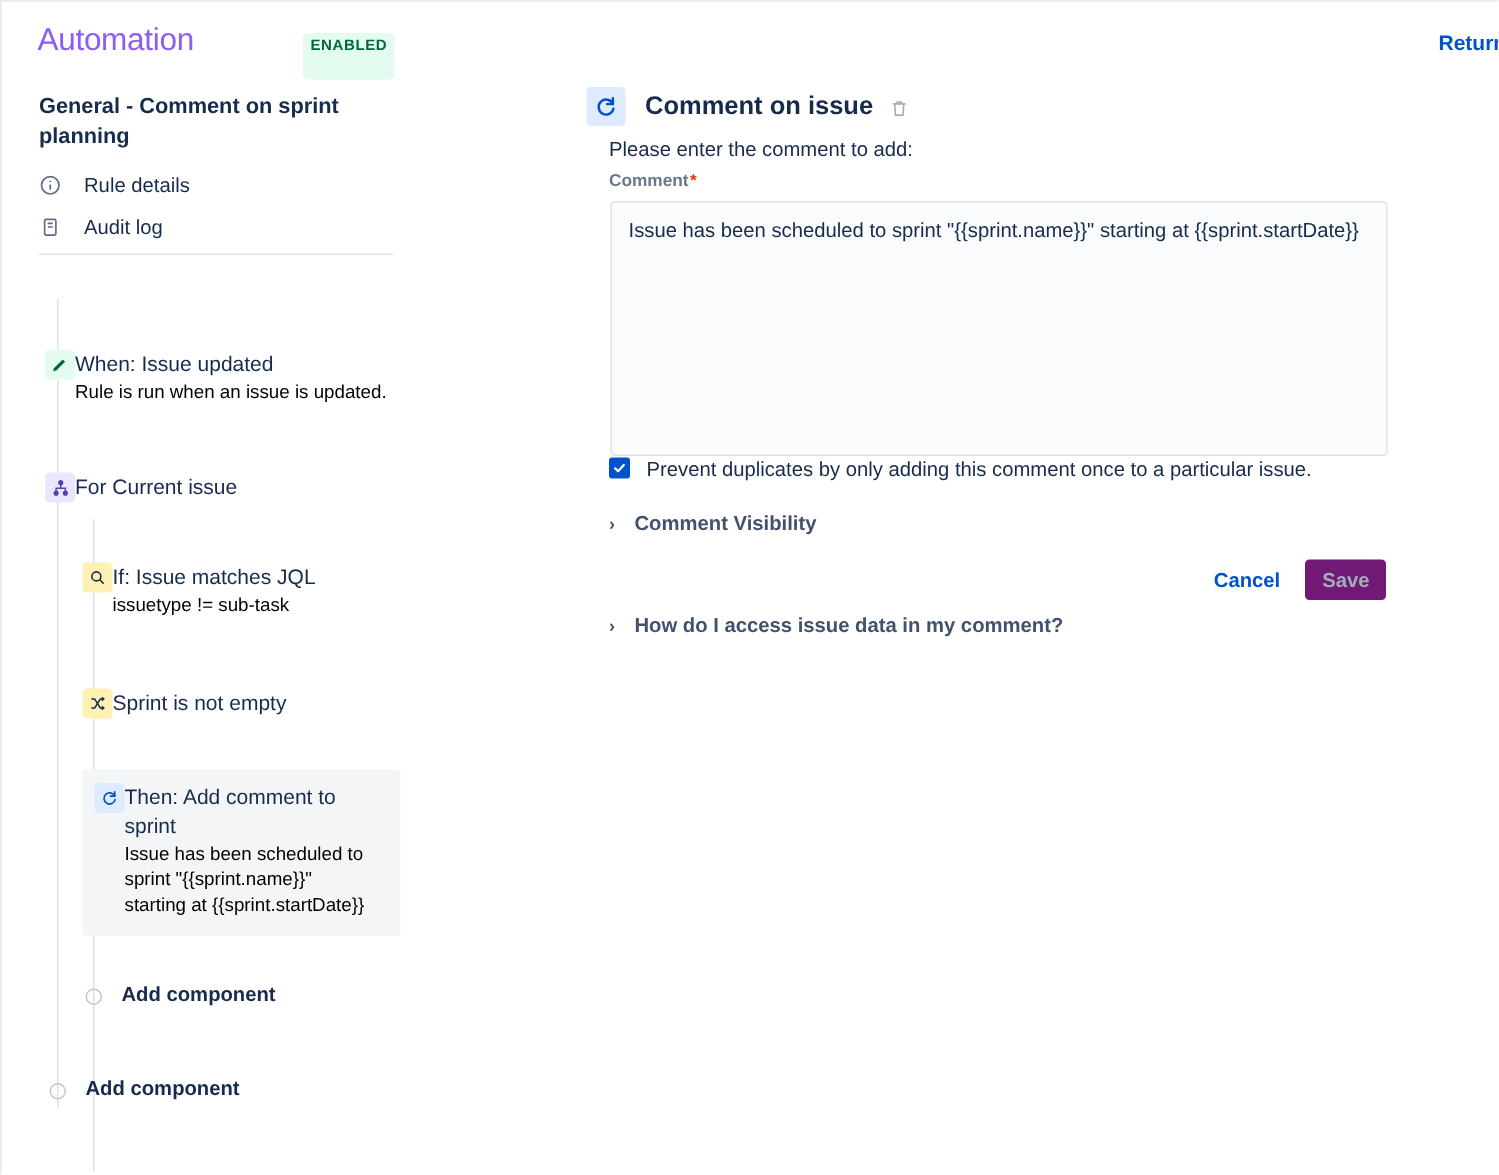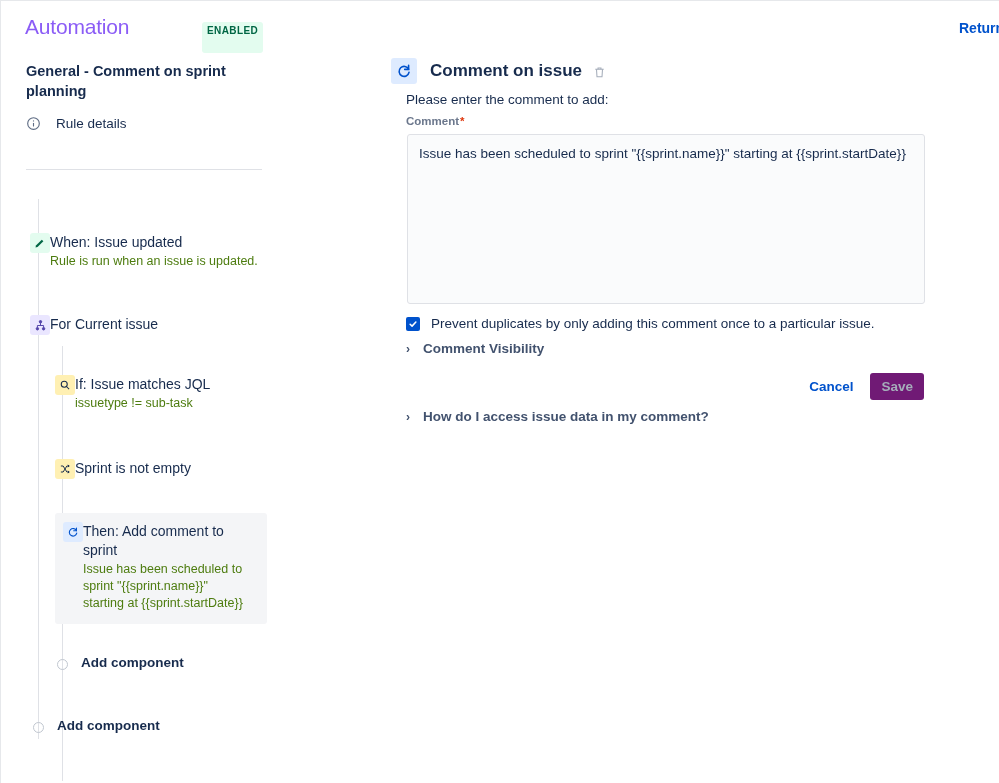--- a/index.html
+++ b/index.html
@@ -129,21 +129,21 @@
   }
   .node-body { }
   .node-title {
     font-size: 14px;
     line-height: 19px;
     color: #172B4D;
   }
   .node-sub {
     font-size: 12.5px;
     line-height: 17px;
-    color: #4d7c0f;
+    color: #000000;
     margin-top: 1px;
   }
 
   .node.selected {
     background: #F4F5F7;
     border-radius: 3px;
   }
 
   .add-component {
     position: absolute;
@@ -220,23 +220,22 @@
     font-family: "Liberation Sans", sans-serif;
     font-size: 13.5px;
     line-height: 19px;
     color: #172B4D;
     resize: none;
     outline: none;
     overflow: hidden;
   }
   .checkbox-row {
     position: absolute;
-    left: 17px; top: 263px;
-    display: flex;
-    align-items: center;
+    left: 17px; top: 252px;
+    display: flex;
     cursor: pointer;
   }
   .cbox {
     width: 14px; height: 14px;
     background: #0052CC;
     border-radius: 2px;
     display: flex; align-items: center; justify-content: center;
     flex: 0 0 14px;
   }
   .cbox-label {
@@ -303,20 +302,30 @@
         <span class="nav-icon">
           <svg width="15" height="15" viewBox="0 0 16 16" fill="none" stroke="#5E6C84" stroke-width="1.2">
             <circle cx="8" cy="8" r="6.2"></circle>
             <circle cx="8" cy="5.2" r="0.65" fill="#5E6C84" stroke="none"></circle>
             <line x1="8" y1="7.4" x2="8" y2="11.2"></line>
           </svg>
         </span>
         <span class="nav-label">Rule details</span>
       </div>
 
+      <div class="nav-item">
+        <span class="nav-icon">
+          <svg width="15" height="15" viewBox="0 0 16 16" fill="none" stroke="#5E6C84" stroke-width="1.2">
+            <rect x="4" y="2.4" width="8" height="11.2" rx="1.1"></rect>
+            <line x1="6.2" y1="5.3" x2="9.8" y2="5.3"></line>
+            <line x1="6.2" y1="7.8" x2="9.8" y2="7.8"></line>
+          </svg>
+        </span>
+        <span class="nav-label">Audit log</span>
+      </div>
 
     </div>
 
     <div class="nav-divider"></div>
 
     <div class="tree">
 
       <div class="tree-line-root"></div>
       <div class="tree-line-branch"></div>
 

